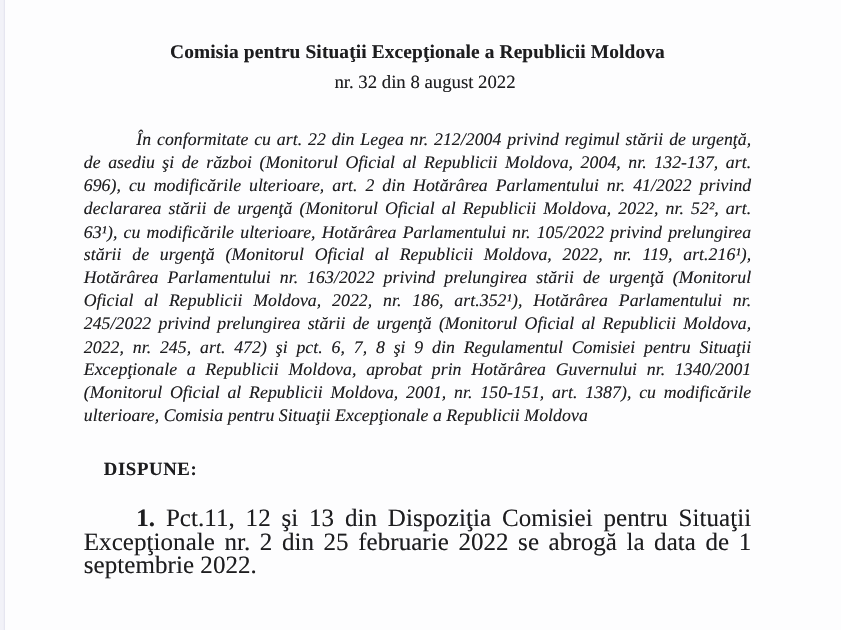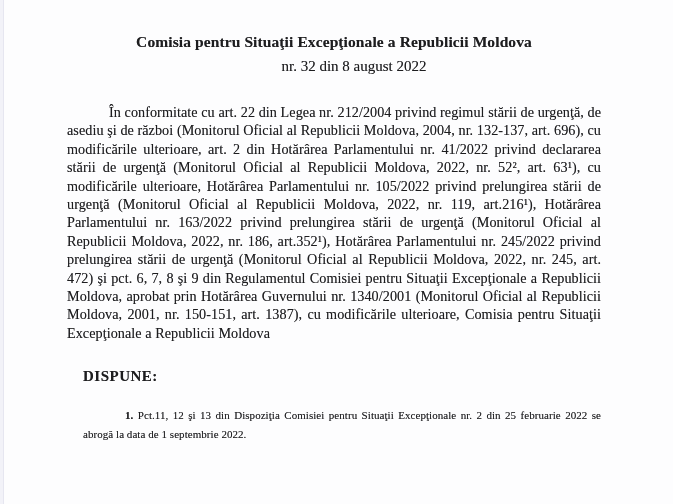--- a/index.html
+++ b/index.html
@@ -46,42 +46,43 @@
     font-size: 15.5px;
     letter-spacing: 0.7px;
     position: relative;
     left: 15px;
   }
   .doc-number {
     margin-top: 7px;
     text-align: center;
     font-size: 15px;
     position: relative;
-    left: 20px;
+    left: 6px;
   }
   .preamble {
     margin: 28px 0 0 0;
     font-size: 14.2px;
     line-height: 18.4px;
     text-align: justify;
     text-indent: 42px;
     letter-spacing: 0.05px;
+    font-style: italic;
   }
   .decision-heading {
     margin-top: 26px;
     text-align: left;
     font-weight: bold;
     font-size: 15px;
     letter-spacing: 0.5px;
     position: relative;
     left: 16px;
   }
   .decision-item {
-    margin: 21px 0 0 16px;
-    font-size: 11px;
+    margin: 21px 0 0 0;
+    font-size: 20px;
     line-height: 18.4px;
     text-align: justify;
     text-indent: 42px;
     letter-spacing: 0.05px;
   }
   .bold {
     font-weight: bold;
   }
 </style>
 </head>

